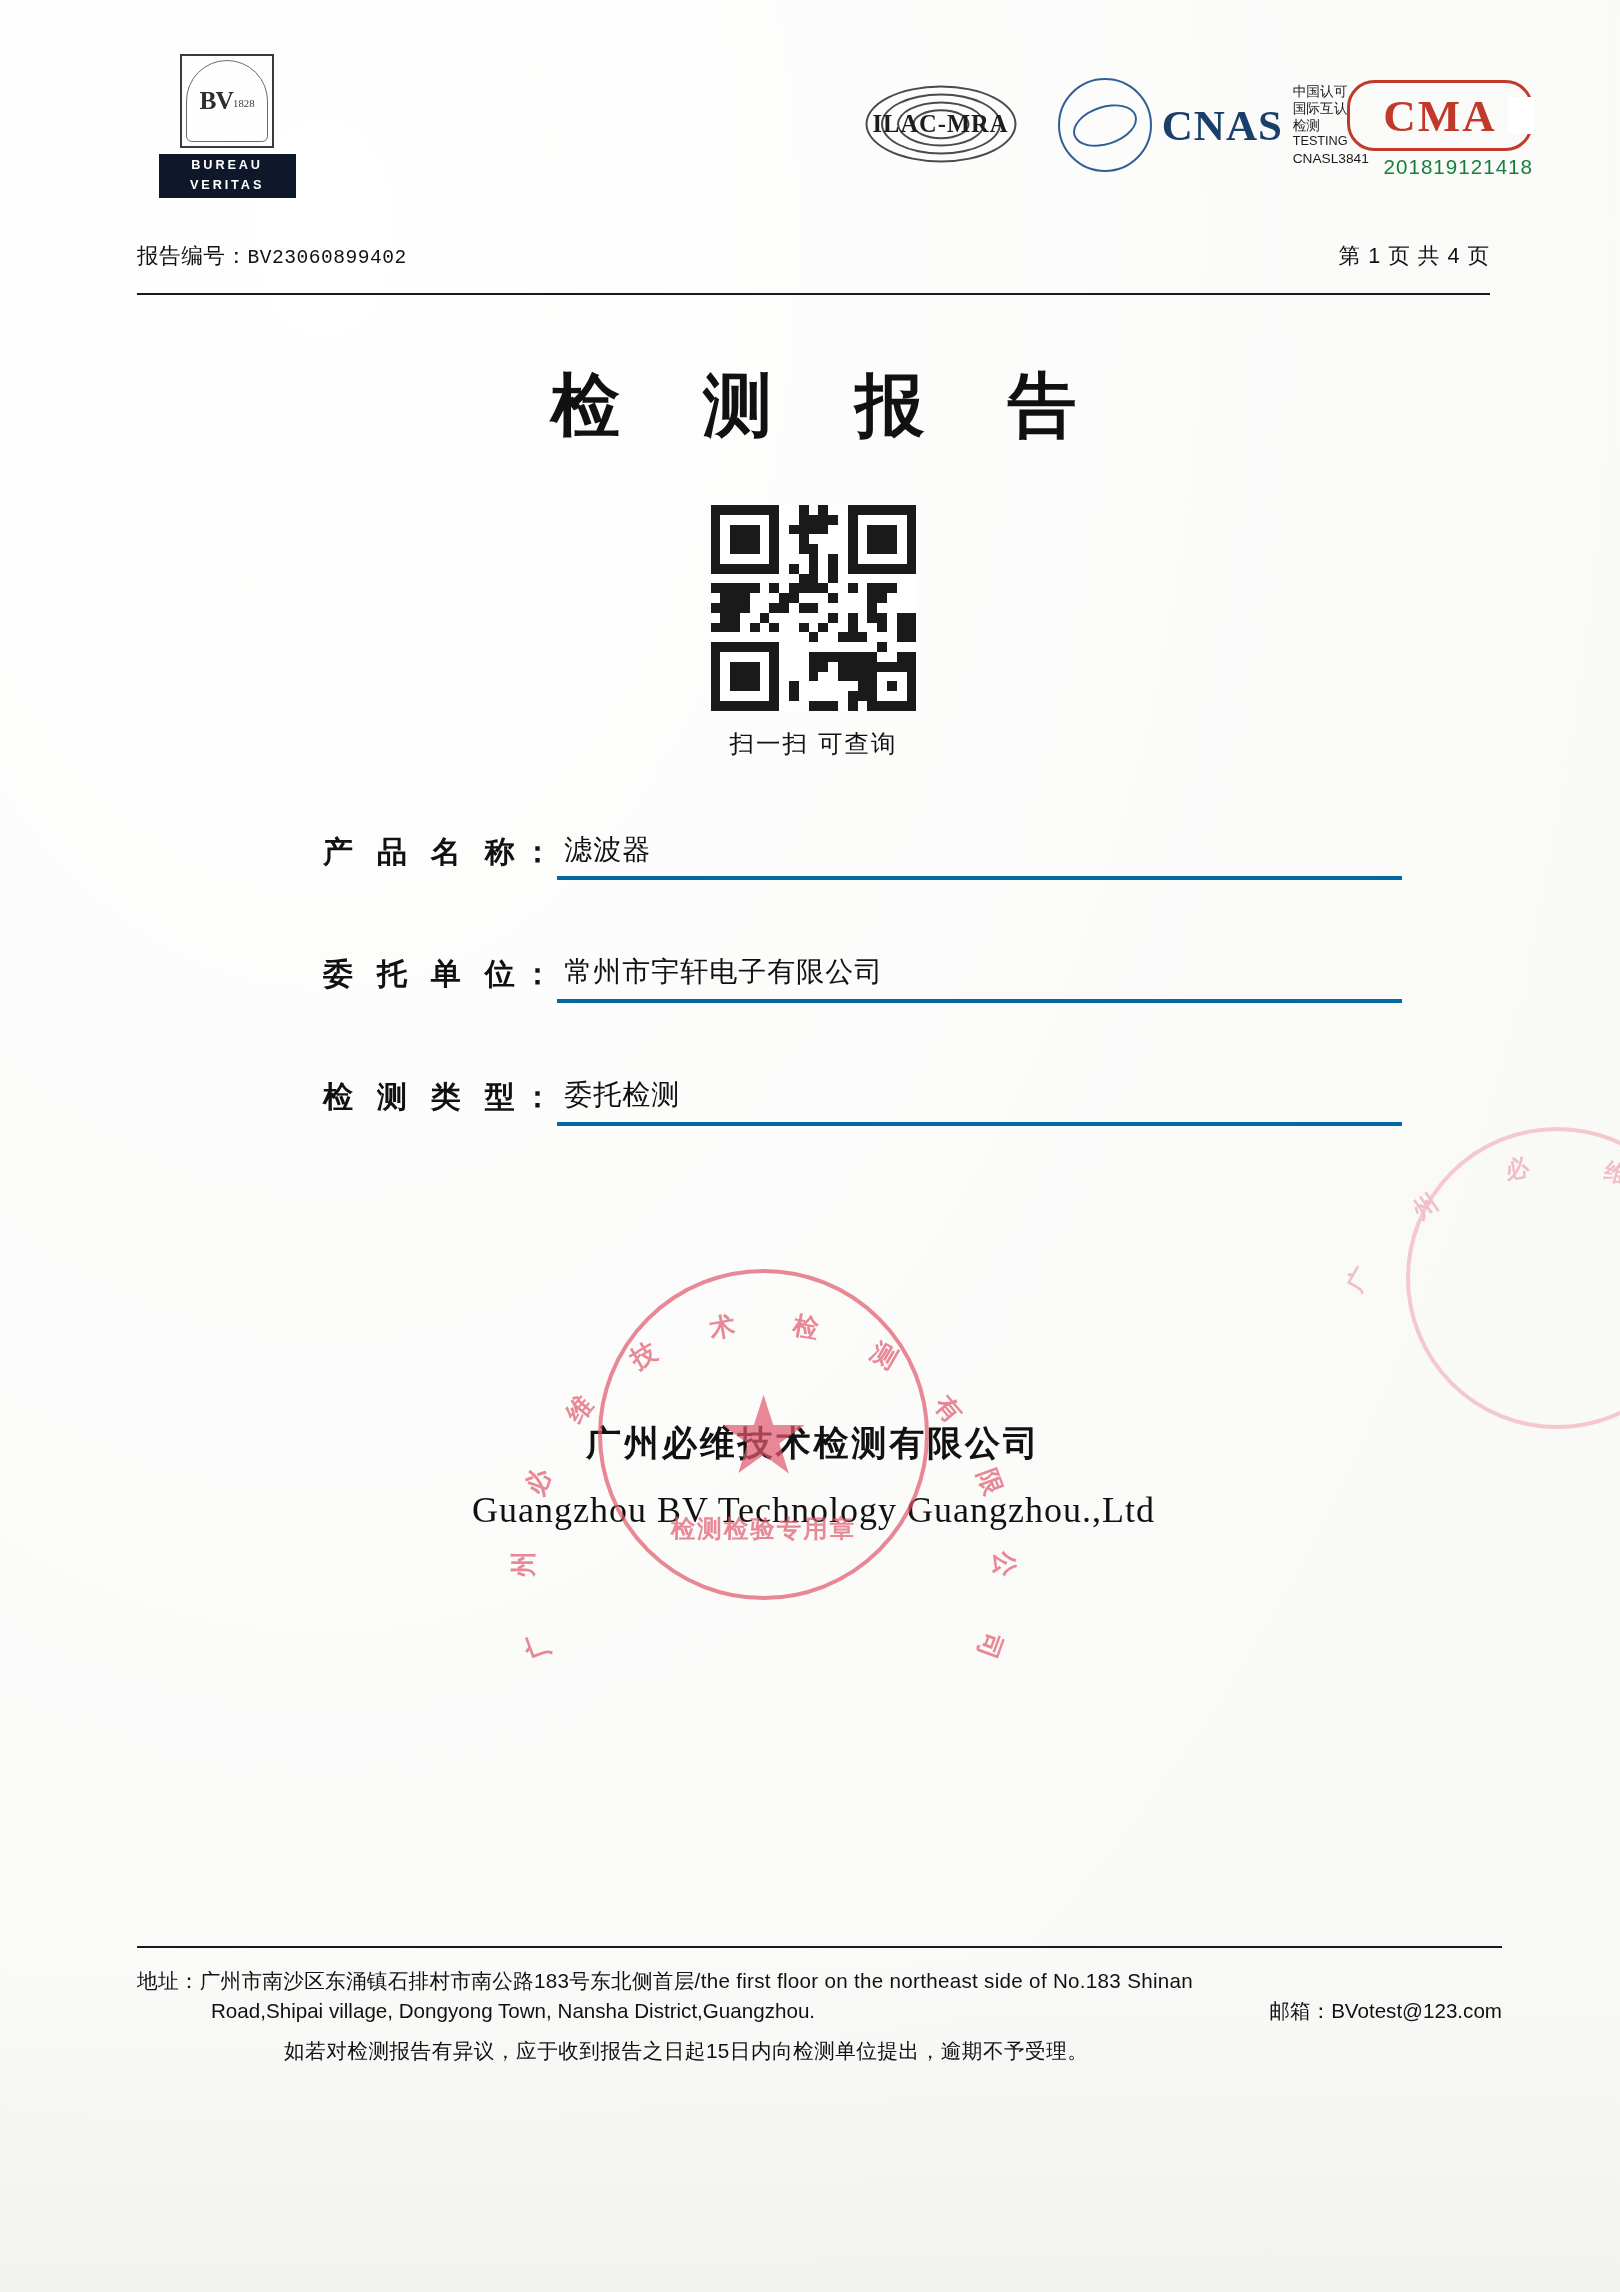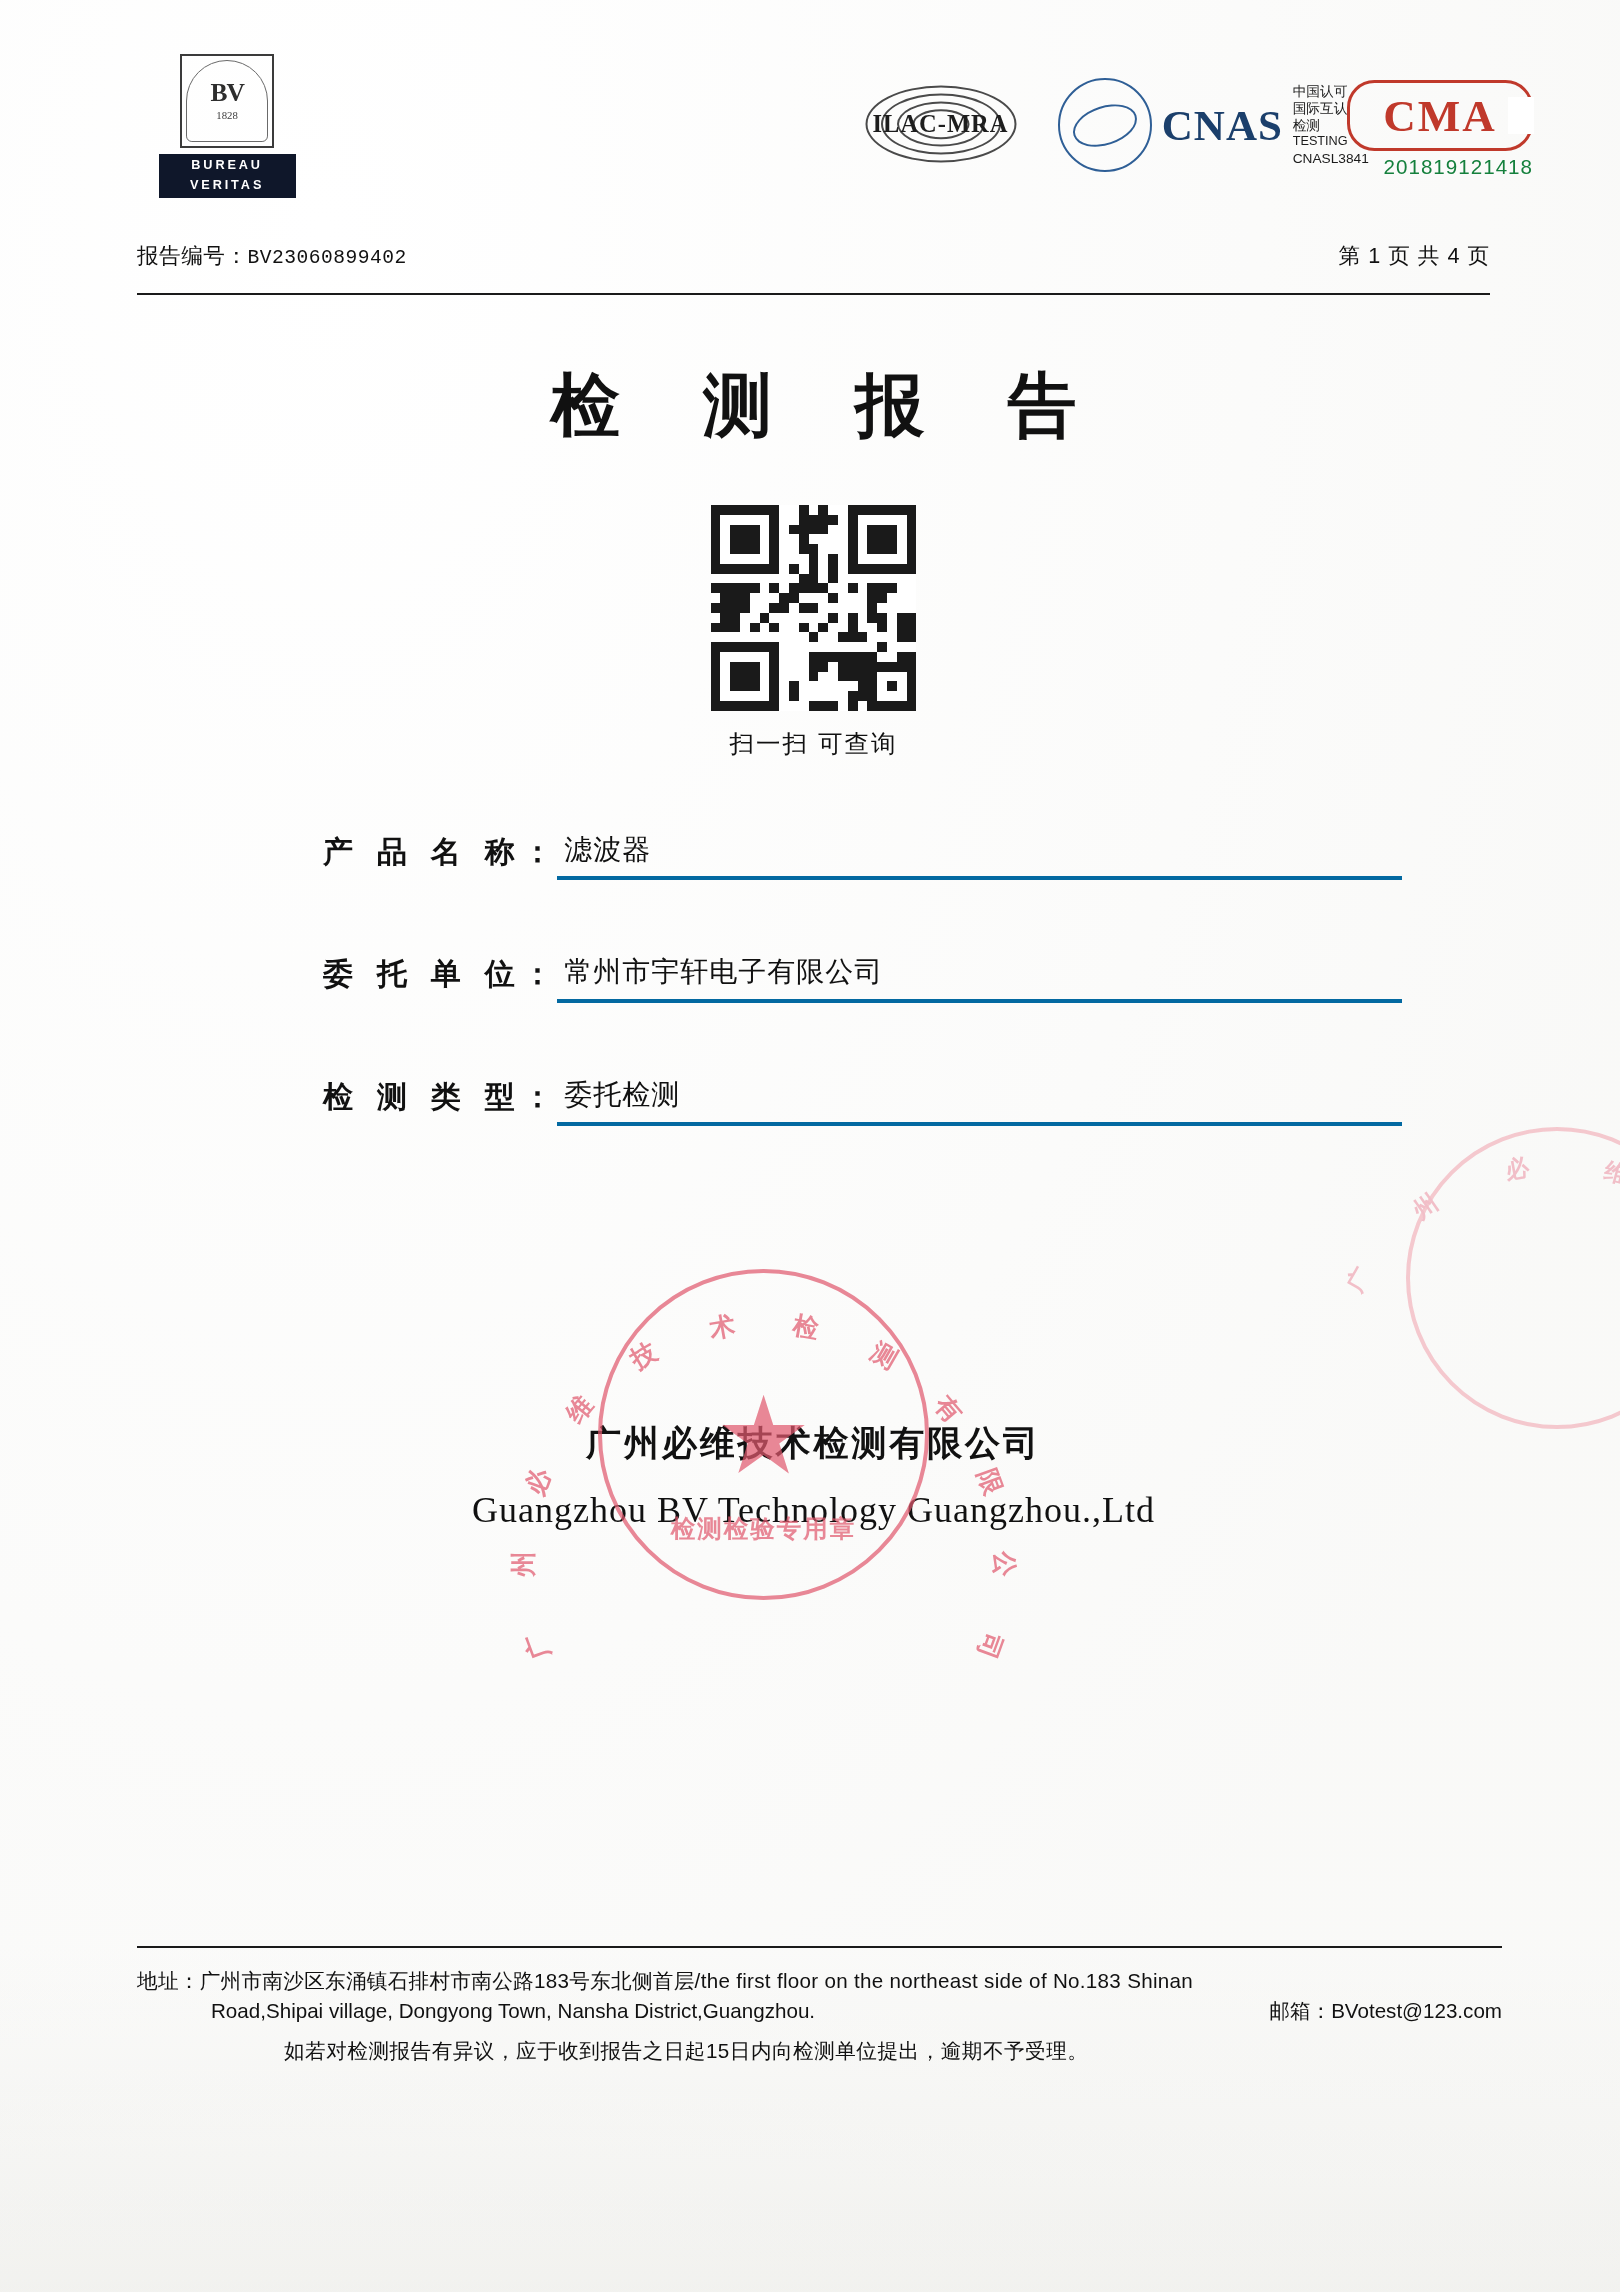--- a/index.html
+++ b/index.html
@@ -49,21 +49,20 @@
   .bv-mark {
     width: 94px;
     height: 94px;
     margin: 0 auto;
     border: 2.9px solid #3b3b3b;
     box-sizing: border-box;
     position: relative;
     display: flex;
     align-items: center;
     justify-content: center;
-    flex-direction: column;
   }
   .bv-mark .bv-arc {
     position: absolute;
     top: 3.9px; left: 3.9px; right: 3.9px; bottom: 3.9px;
     border: 1px solid #6a6a6a;
     border-radius: 50% 50% 5.9px 5.9px;
   }
   .bv-mark .bv-letters {
     font-family: "Liberation Serif", serif;
     font-size: 25.5px;

